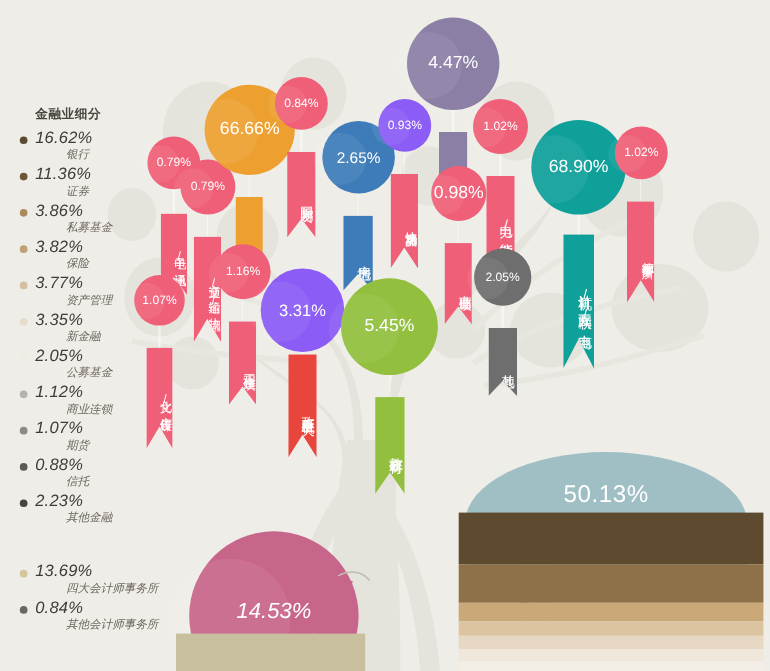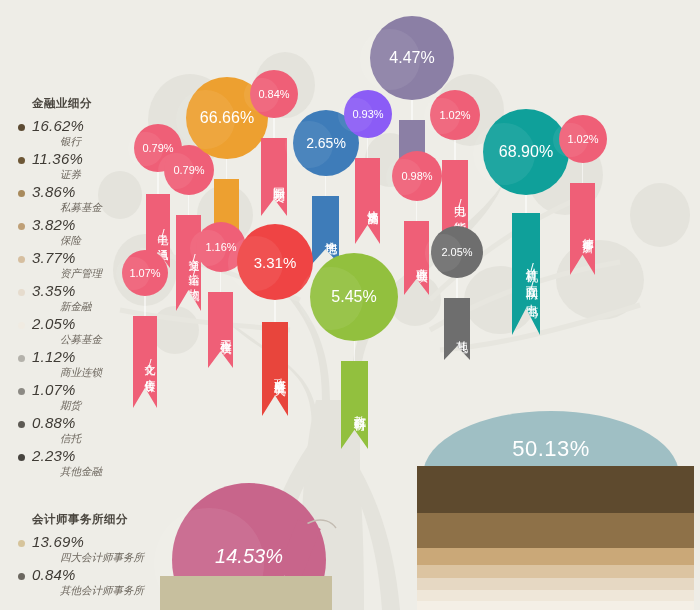--- a/index.html
+++ b/index.html
@@ -163,21 +163,20 @@
         </div>
         <div class="legend-row">
           <span class="legend-dot" style="background:#47443f"></span>
           <div class="legend-pct">2.23%</div>
           <div class="legend-name">其他金融</div>
         </div>
       </div>
   </div>
 
   <div class="legend" id="legend-accounting">
-    <div class="legend-title">会计师事务所细分</div>
     <div id="la-rows">
         <div class="legend-row">
           <span class="legend-dot" style="background:#d6c49b"></span>
           <div class="legend-pct">13.69%</div>
           <div class="legend-name">四大会计师事务所</div>
         </div>
         <div class="legend-row">
           <span class="legend-dot" style="background:#6b6760"></span>
           <div class="legend-pct">0.84%</div>
           <div class="legend-name">其他会计师事务所</div>
@@ -304,31 +303,31 @@
         <div class="bubble" style="left: 196px; top: 222px; width: 50px; height: 50px; background: rgb(239, 95, 119); font-size: 11px;">
           <div class="gleam"></div>
           <span>1.16%</span>
         </div>
       </div>
       <div class="node" style="left: 0px; top: 0px;">
         <div class="stem" style="left: 274.3px; top: 300px; height: 22px;"></div>
         <div class="ribbon" style="left: 262px; top: 322px; width: 26px; height: 94px; background: rgb(232, 69, 60); font-size: 12px;">
           <span>政府事业机关</span>
         </div>
-        <div class="bubble" style="left: 237px; top: 224px; width: 76px; height: 76px; background: #ef4444; font-size: 15px;">
+        <div class="bubble" style="left: 237px; top: 244px; width: 76px; height: 76px; background: #8b5cf6; font-size: 15px;">
           <div class="gleam"></div>
           <span>3.31%</span>
         </div>
       </div>
       <div class="node" style="left: 0px; top: 0px;">
         <div class="stem" style="left: 415.8px; top: 199px; height: 22px;"></div>
         <div class="ribbon" style="left: 404px; top: 221px; width: 25px; height: 74px; background: rgb(239, 95, 119); font-size: 11.5px;">
           <span>商业连锁</span>
         </div>
-        <div class="bubble" style="left: 392px; top: 151px; width: 50px; height: 50px; background: rgb(239, 95, 119); font-size: 11px;">
+        <div class="bubble" style="left: 392px; top: 151px; width: 50px; height: 50px; background: rgb(239, 95, 119); font-size: 16px;">
           <div class="gleam"></div>
           <span>0.98%</span>
         </div>
       </div>
       <div class="node" style="left: 0px; top: 0px;">
         <div class="stem" style="left: 456.3px; top: 276px; height: 22px;"></div>
         <div class="ribbon" style="left: 444px; top: 298px; width: 26px; height: 62px; background: rgb(110, 110, 110); font-size: 12px;">
           <span>其他</span>
         </div>
         <div class="bubble" style="left: 431px; top: 226px; width: 52px; height: 52px; background: rgb(110, 110, 110); font-size: 11px;">

